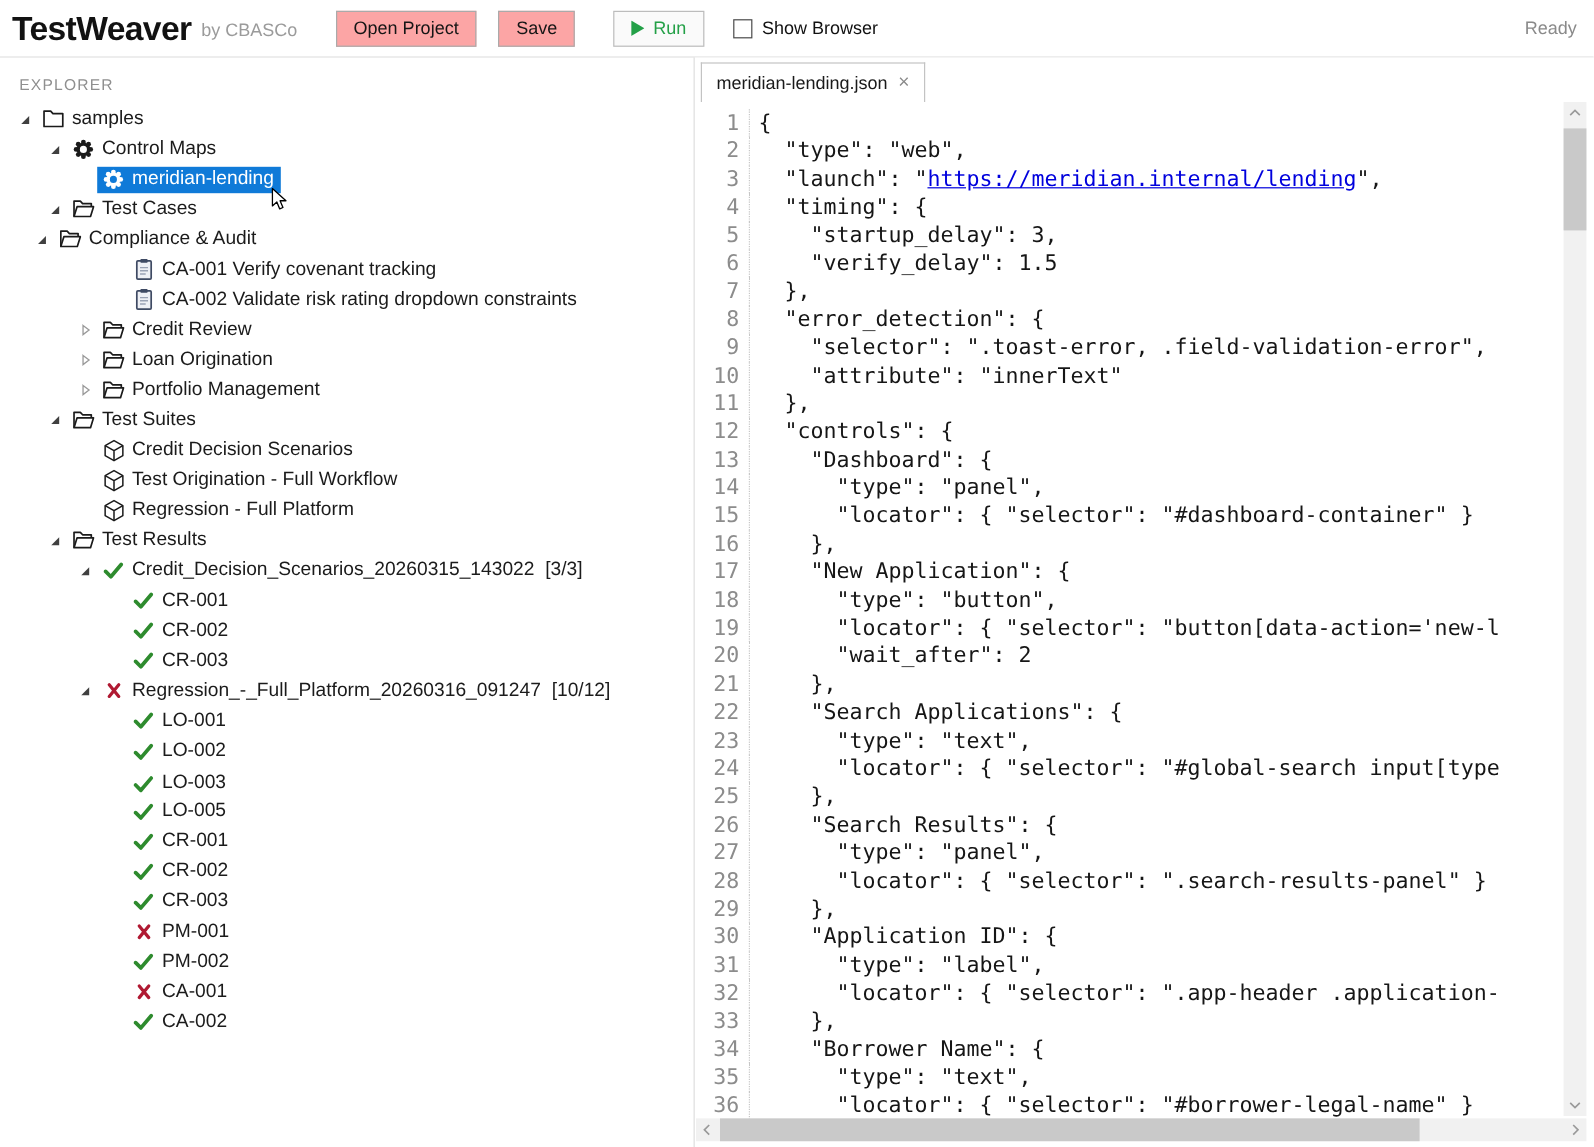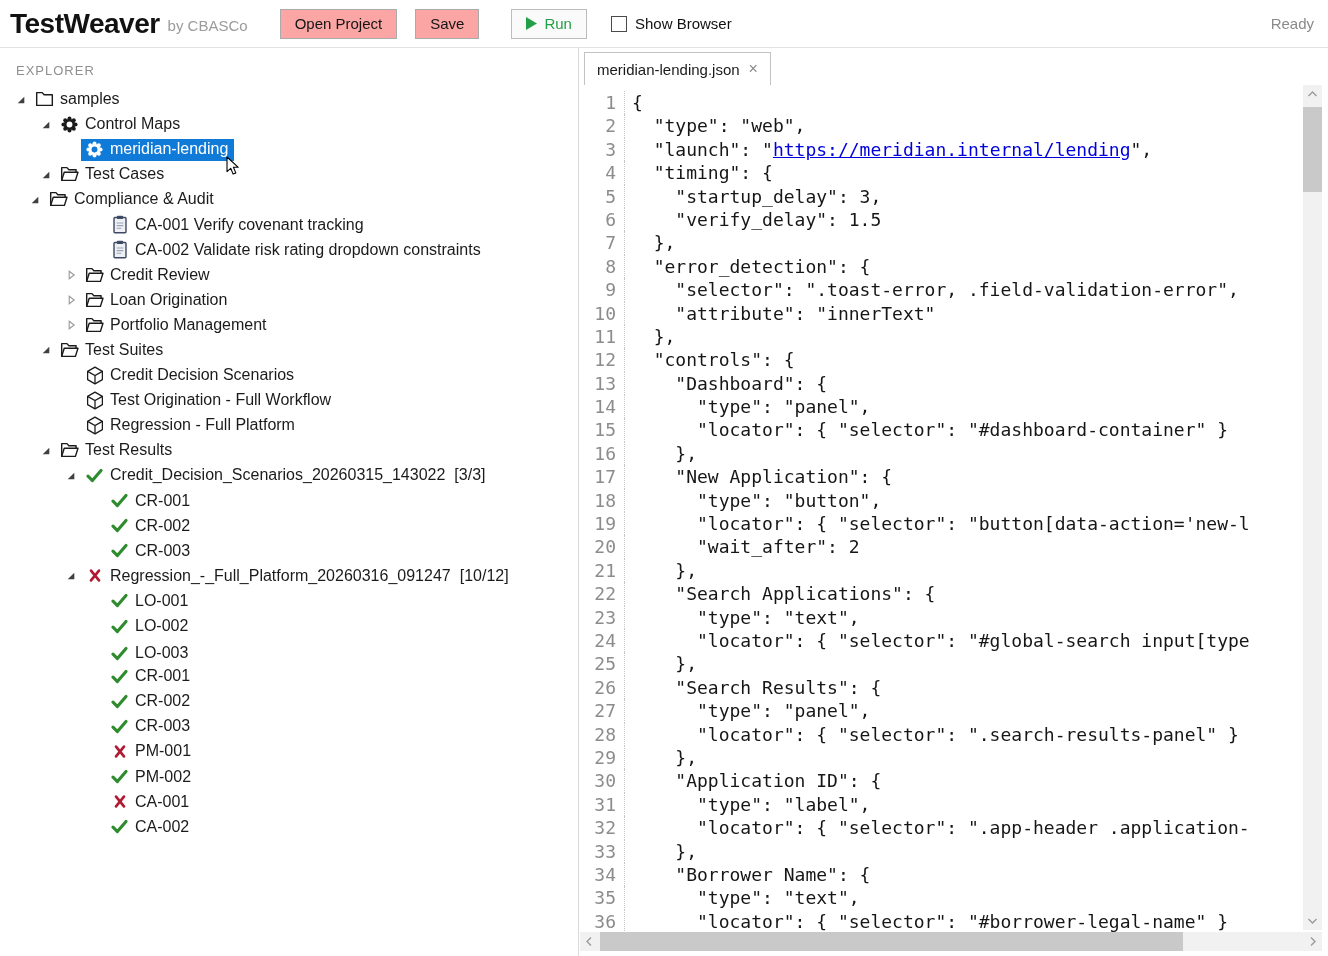--- a/index.html
+++ b/index.html
@@ -408,20 +408,31 @@
       </div>
       <div class="trow" style="padding-left: 85px; align-items: flex-end;">
         <span class="arrow"></span>
         <span class="tcontent">
           <span class="ticon pass-icon">
             <svg width="17" height="15" viewBox="0 0 17 15">
               <path d="M2,8.2 L6.4,12.6 L15,2.4" fill="none" stroke="currentColor" stroke-width="3.1" stroke-linecap="round" stroke-linejoin="round"></path>
             </svg>
           </span>
           <span>LO-003</span>
+        </span>
+      </div>
+      <div class="trow" style="padding-left: 85px;">
+        <span class="arrow"></span>
+        <span class="tcontent">
+          <span class="ticon pass-icon">
+            <svg width="17" height="15" viewBox="0 0 17 15">
+              <path d="M2,8.2 L6.4,12.6 L15,2.4" fill="none" stroke="currentColor" stroke-width="3.1" stroke-linecap="round" stroke-linejoin="round"></path>
+            </svg>
+          </span>
+          <span>LO-005</span>
         </span>
       </div>
       <div class="trow" style="padding-left: 85px;">
         <span class="arrow"></span>
         <span class="tcontent">
           <span class="ticon pass-icon">
             <svg width="17" height="15" viewBox="0 0 17 15">
               <path d="M2,8.2 L6.4,12.6 L15,2.4" fill="none" stroke="currentColor" stroke-width="3.1" stroke-linecap="round" stroke-linejoin="round"></path>
             </svg>
           </span>

